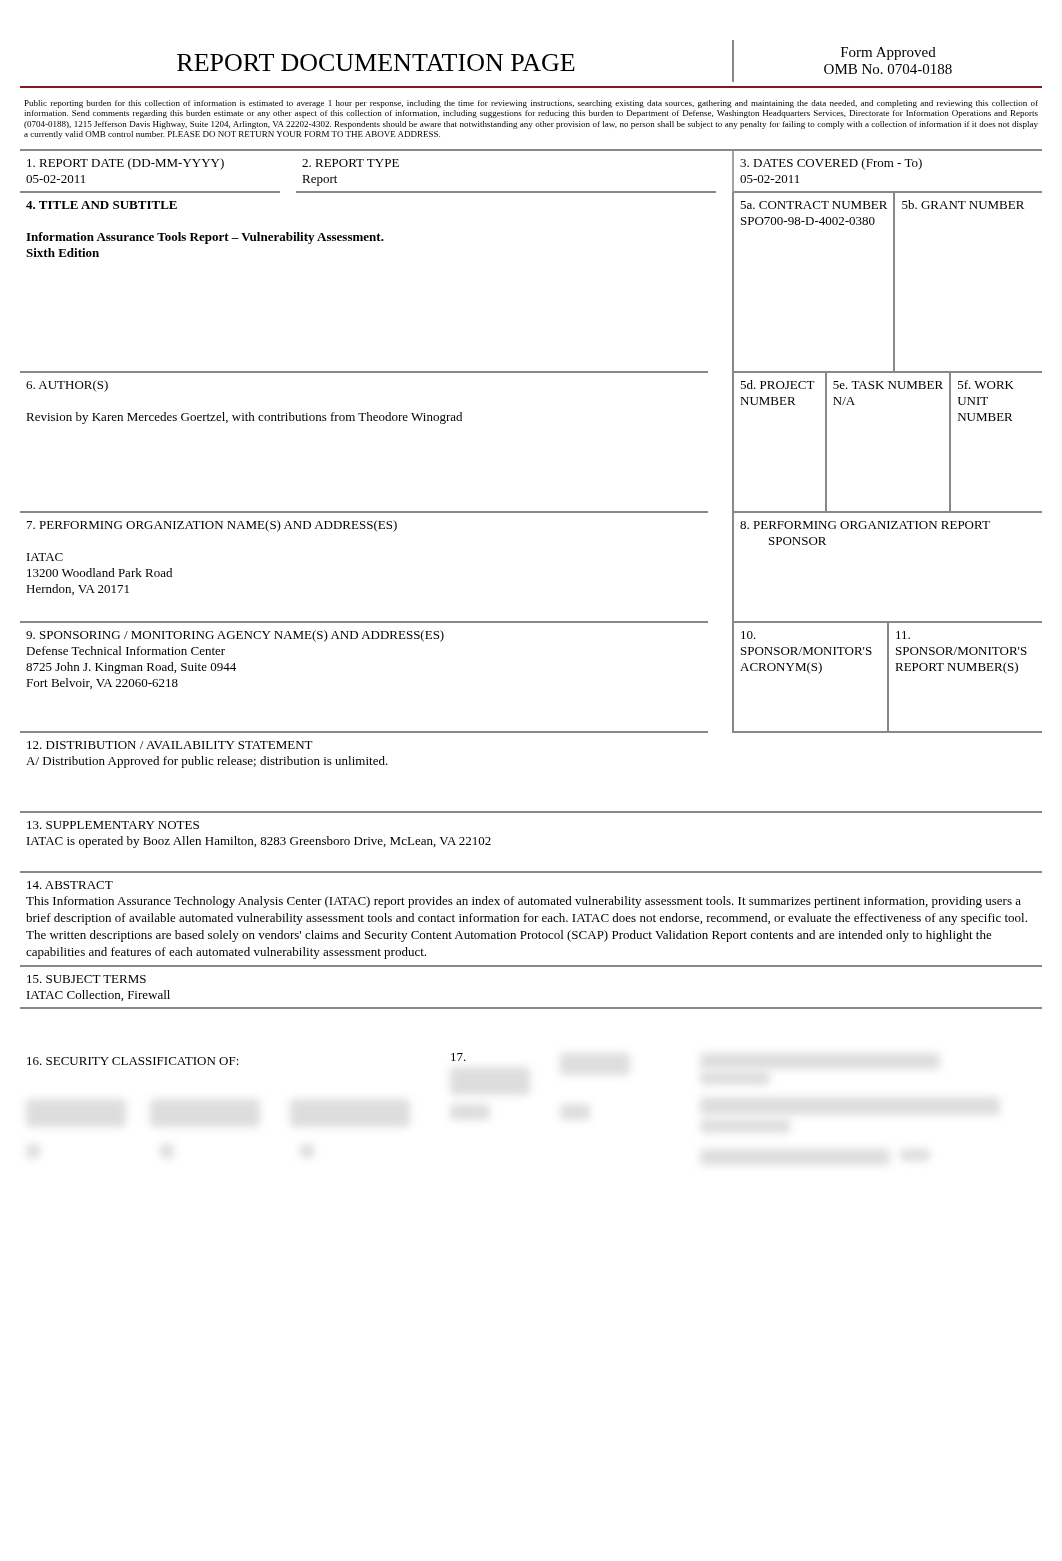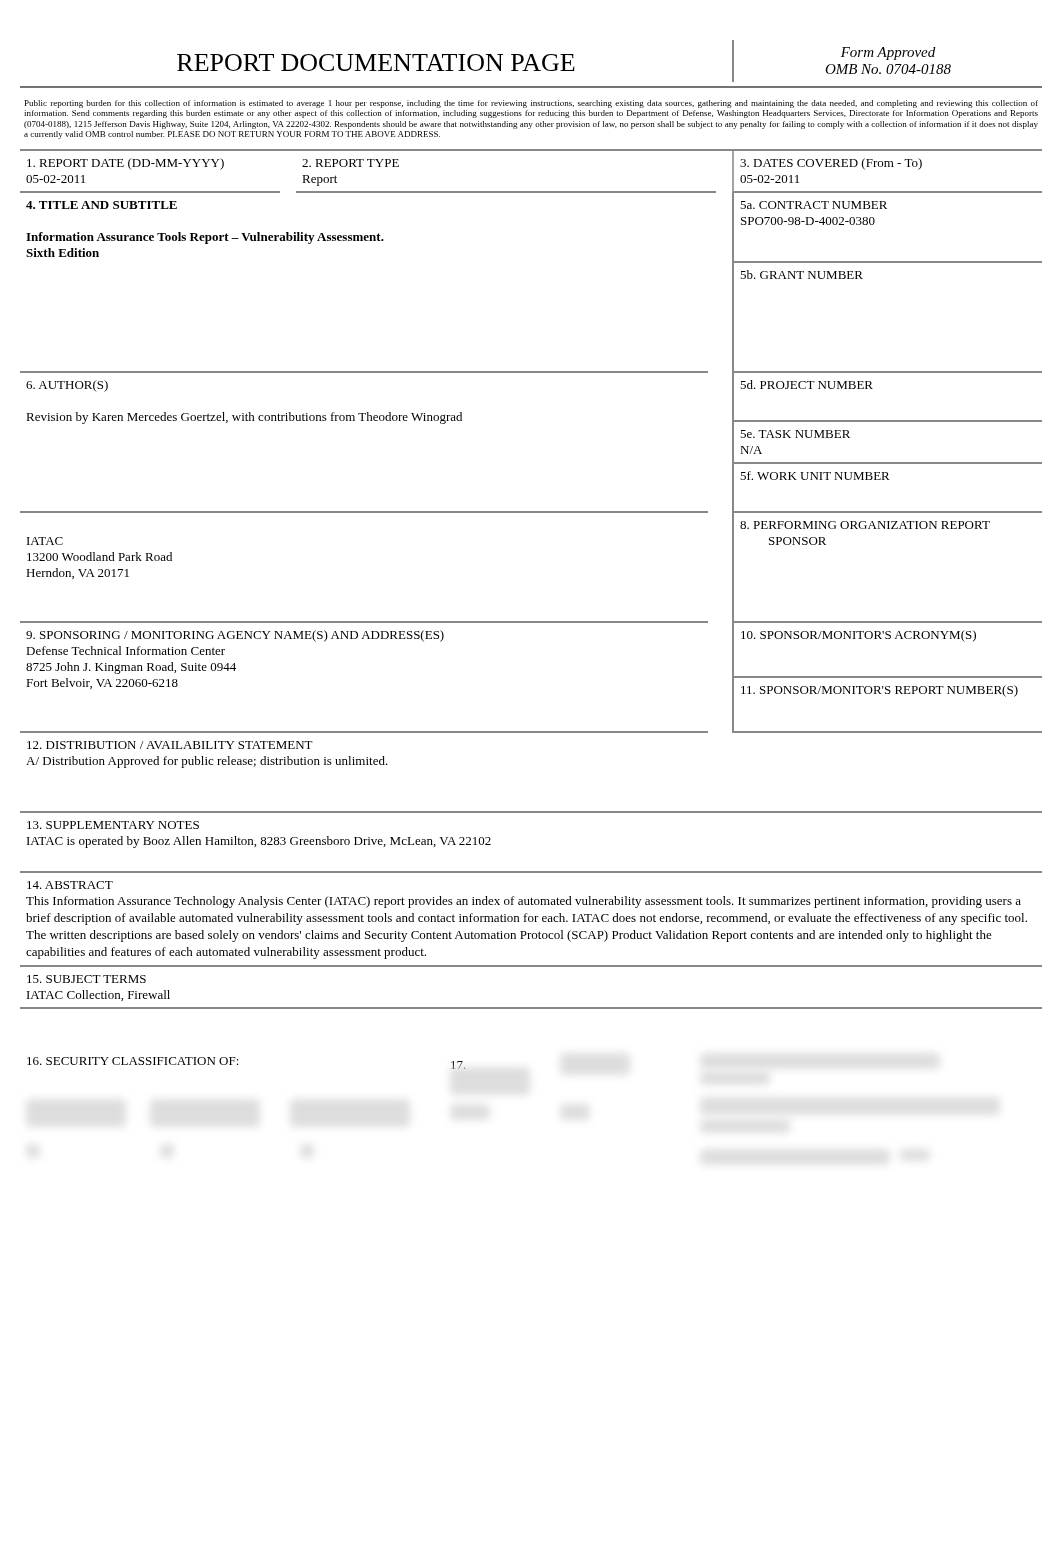--- a/index.html
+++ b/index.html
@@ -6,37 +6,36 @@
     body {
       font-family: Georgia, 'Times New Roman', serif;
       background: #fff;
       width: 1062px;
       padding: 40px 20px 20px 20px;
       font-size: 14px;
       color: #000;
     }
     .header-row {
       display: flex;
-      border-bottom: 2px solid #737373;
+      border-bottom: 2px solid #7f1d1d;
       align-items: flex-start;
       justify-content: flex-end;
     }
     .title-cell {
       flex: 1;
       text-align: center;
       font-size: 26px;
       padding: 8px 0;
     }
     .omb-cell {
       width: 310px;
       text-align: center;
       font-size: 15px;
       padding: 4px 0;
       border-left: 2px solid #888;
-      font-style: italic;
     }
     .burden {
       font-size: 9px;
       line-height: 1.15;
       padding: 10px 4px;
       border-bottom: 2px solid #888;
       text-align: justify;
     }
     .row {
       display: flex;
@@ -45,38 +44,38 @@
     }
     .cell {
       padding: 4px 6px;
       border-bottom: 2px solid #888;
     }
     .cell-right { border-left: 2px solid #a3a3a3; }
     .label { font-size: 13px; color: #000; }
     .value { font-size: 13px; }
     .left-block { flex: 1; }
     .right-block { width: 310px; }
-    .right-col { display: flex; flex-direction: column; width: 310px; margin-left: 8px; }
+    .right-col { display: flex; flex-direction: row; width: 310px; margin-left: 8px; }
     .right-cell { border-left: 2px solid #888; border-bottom: 2px solid #888; padding: 4px 6px; flex: 0 0 auto; }
     .right-cell.grow { flex: 1; }
     .title-subtitle { min-height: 180px; font-weight: bold; }
     .authors-block { min-height: 140px; }
     .bottom-area {
       margin-top: 20px;
       position: relative;
       height: 180px;
     }
     .sec-label { padding: 4px 6px; margin-top: 40px; }
     .blur-box {
       position: absolute;
       background: #ddd;
       filter: blur(4px);
       border-radius: 4px;
     }
-    .seventeen { position: absolute; left: 430px; top: 8px; font-size: 13px; }
+    .seventeen { position: absolute; left: 430px; top: 0; font-size: 13px; }
   </style>
 </head>
 <body>
 
 <div class="header-row">
   <div class="title-cell">REPORT DOCUMENTATION PAGE</div>
   <div class="omb-cell">
     <div>Form Approved</div>
     <div>OMB No. 0704-0188</div>
   </div>
@@ -132,20 +131,21 @@
       <div class="value">N/A</div>
     </div>
     <div class="right-cell grow">
       <div class="label">5f. WORK UNIT NUMBER</div>
     </div>
   </div>
 </div>
 
 <div class="row">
   <div class="cell left-block" style="min-height:110px;">
+    <div class="label">7. PERFORMING ORGANIZATION NAME(S) AND ADDRESS(ES)</div>
     <br>
     <div class="value">IATAC</div>
     <div class="value">13200 Woodland Park Road</div>
     <div class="value">Herndon, VA 20171</div>
   </div>
   <div class="right-col">
     <div class="right-cell grow">
       <div class="label">8. PERFORMING ORGANIZATION REPORT</div>
       <div class="label" style="padding-left:28px;">SPONSOR</div>
     </div>

